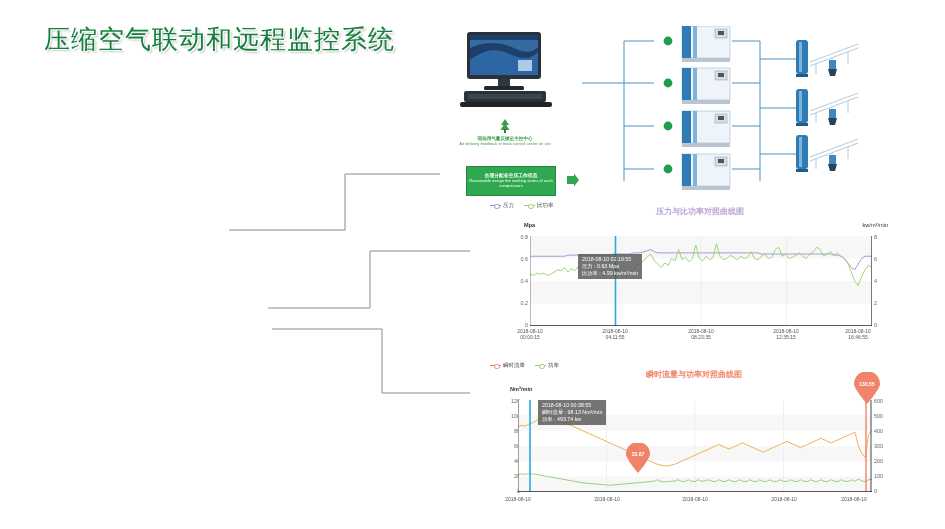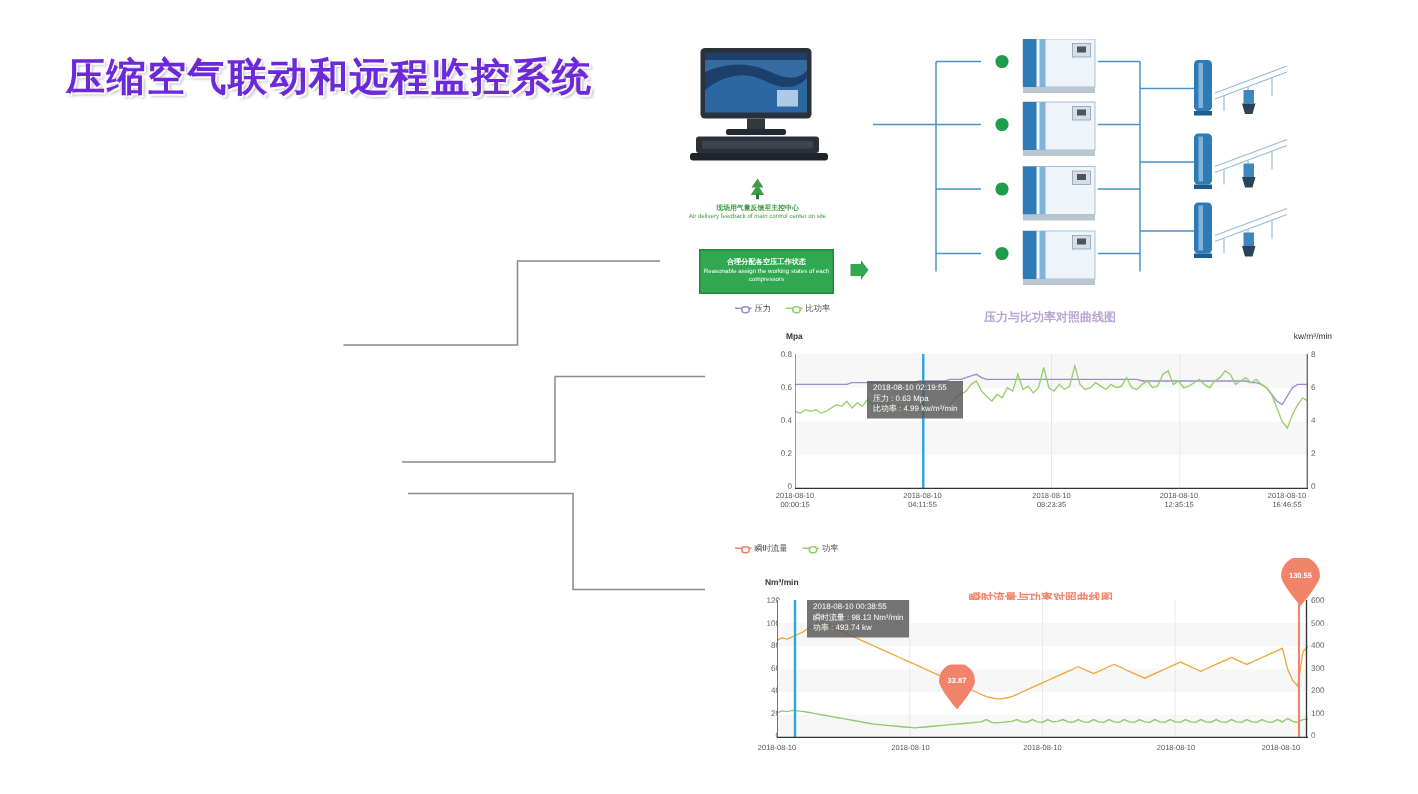--- a/index.html
+++ b/index.html
@@ -7,25 +7,24 @@
     width: 945px; height: 529px;
     background: #ffffff;
     font-family: "Liberation Sans", sans-serif;
     overflow: hidden;
   }
   #stage { position: relative; width: 945px; height: 529px; background:#fff; }
 
   
   .page-title {
     position: absolute; left: 44px; top: 22px;
-    font-size: 26px; font-weight: bold; color: #6d28d9;
+    font-size: 26px; font-weight: normal; color: #15803d;
     letter-spacing: 1px;
     text-shadow: 1px 1px 0 #ffffff, 2px 2px 2px rgba(120,120,120,.45);
     white-space: nowrap;
-    margin-top: 12px;
   }
 
   
   .cloud-wrap { position:absolute; left:38px; top:193px; width:250px; height:135px; }
   .cloud-svg { position:absolute; left:0; top:0; }
   .cloud-label {
     position:absolute; left:0; top:84px; width:238px; text-align:center;
     color:#ffffff; font-size:17px; font-weight:bold; letter-spacing:2px;
     text-shadow: 1px 1px 2px rgba(0,0,0,.45);
   }
@@ -315,21 +314,21 @@
       <span class="lg-item" style="color:#f2836b">
         <span class="lg-mark"></span>
         <span style="color:#444">瞬时流量</span>
       </span>
       <span class="lg-item" style="color:#95d06a">
         <span class="lg-mark"></span>
         <span style="color:#444">功率</span>
       </span>
     </div>
 
-    <div class="chart-title" style="left:176px; top:9px; color:#f2836b;margin-top:24px;">瞬时流量与功率对照曲线图</div>
+    <div class="chart-title" style="left:176px; top:9px; color:#f2836b;">瞬时流量与功率对照曲线图</div>
 
     <div class="axis-unit" style="left:40px; top:26px;">Nm³/min</div>
 
     <div class="ytick" style="left:24px; top:38px; width:26px;">120</div>
     <div class="ytick" style="left:24px; top:53px; width:26px;">100</div>
     <div class="ytick" style="left:24px; top:68px; width:26px;">80</div>
     <div class="ytick" style="left:24px; top:83px; width:26px;">60</div>
     <div class="ytick" style="left:24px; top:98px; width:26px;">40</div>
     <div class="ytick" style="left:24px; top:113px; width:26px;">20</div>
     <div class="ytick" style="left:24px; top:128px; width:26px;">0</div>

